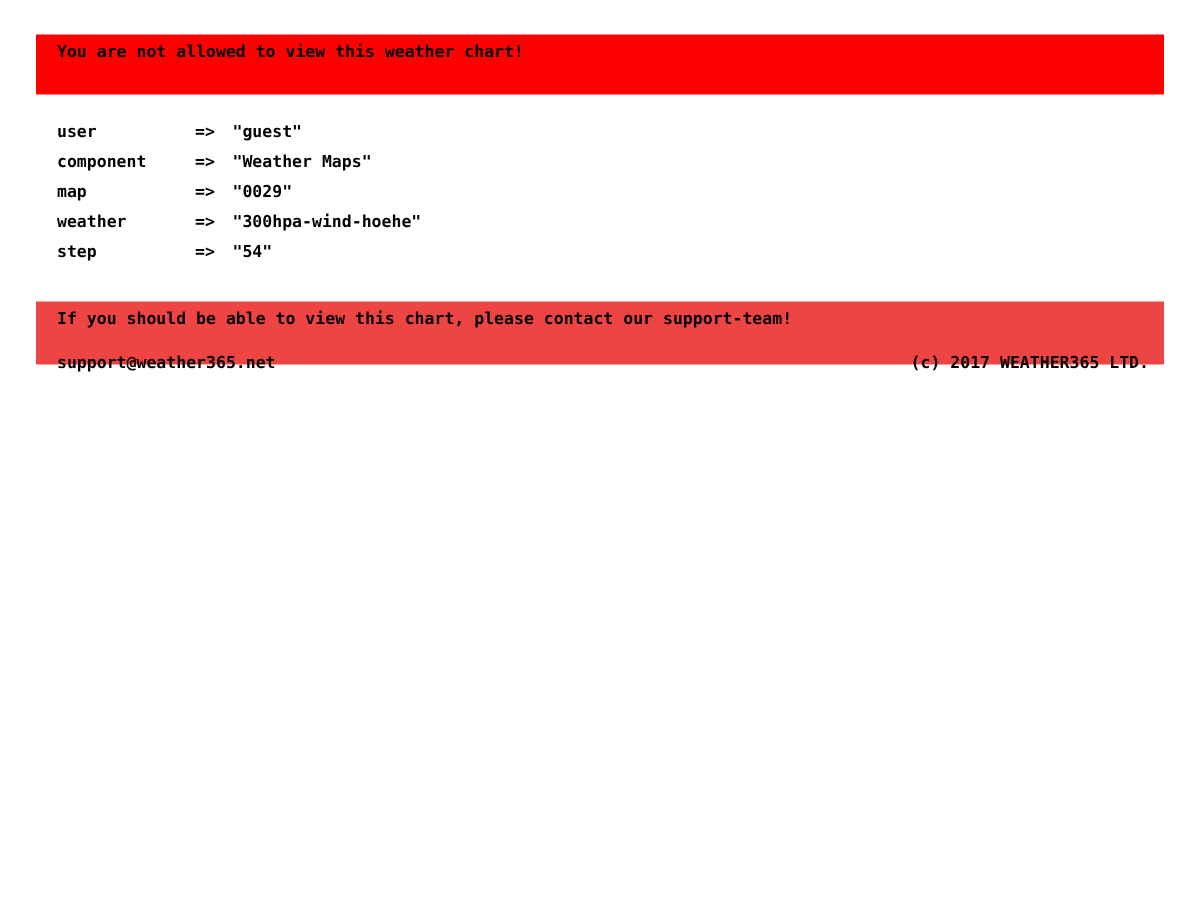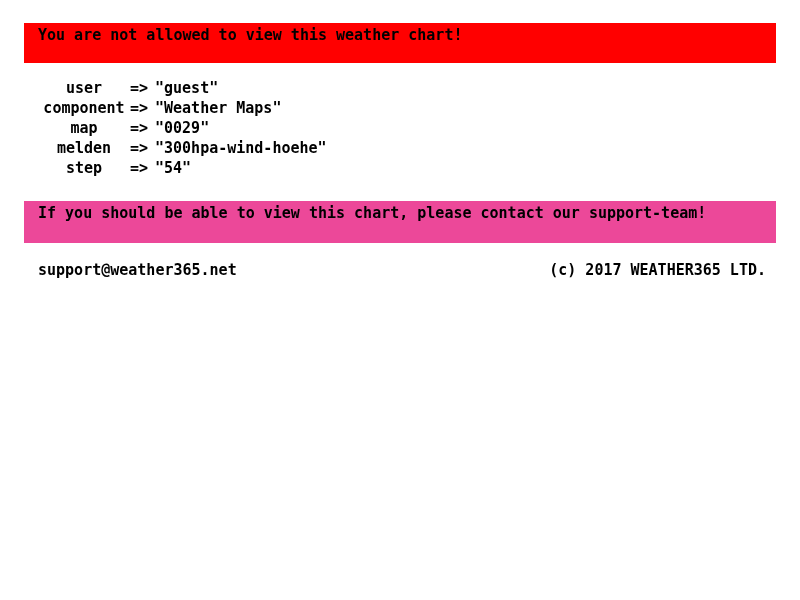--- a/index.html
+++ b/index.html
@@ -4,56 +4,56 @@
 <style>
   * { margin: 0; padding: 0; box-sizing: border-box; }
   html, body { background: #ffffff; }
   #screen {
     position: relative;
     width: 800px;
     height: 558px;
     background: #ffffff;
     font-family: "DejaVu Sans Mono", "Liberation Mono", monospace;
     font-weight: bold;
-    font-size: 15px;
+    font-size: 11px;
     color: #000000;
     overflow: hidden;
   }
   .banner {
     position: absolute;
     left: 24px;
     width: 752px;
     padding: 2px 0 0 14px;
     line-height: 20px;
     white-space: nowrap;
     overflow: hidden;
   }
   .banner-red {
     top: 23px;
     height: 40px;
     background: #ff0000;
   }
   .banner-green {
     top: 201px;
     height: 42px;
-    background: #ec4899;
+    background: #ef4444;
   }
   .kv-block {
     position: absolute;
     left: 38px;
     top: 78px;
     line-height: 20px;
   }
   .kv-row { display: flex; white-space: pre; }
-  .kv-key { width: 92px; text-align: center; }
+  .kv-key { width: 92px; }
   .kv-arrow { width: 25px; }
   .footer {
     position: absolute;
     left: 38px;
-    top: 260px;
+    top: 232px;
     width: 728px;
     display: flex;
     justify-content: space-between;
     line-height: 20px;
     white-space: nowrap;
   }
 </style>
 </head>
 <body>
 
@@ -73,21 +73,21 @@
       <span class="kv-key">component</span>
       <span class="kv-arrow">=&gt;</span>
       <span class="kv-value">"Weather Maps"</span>
     </div>
     <div class="kv-row">
       <span class="kv-key">map</span>
       <span class="kv-arrow">=&gt;</span>
       <span class="kv-value">"0029"</span>
     </div>
     <div class="kv-row">
-      <span class="kv-key">melden</span>
+      <span class="kv-key">weather</span>
       <span class="kv-arrow">=&gt;</span>
       <span class="kv-value">"300hpa-wind-hoehe"</span>
     </div>
     <div class="kv-row">
       <span class="kv-key">step</span>
       <span class="kv-arrow">=&gt;</span>
       <span class="kv-value">"54"</span>
     </div>
   </div>
 

